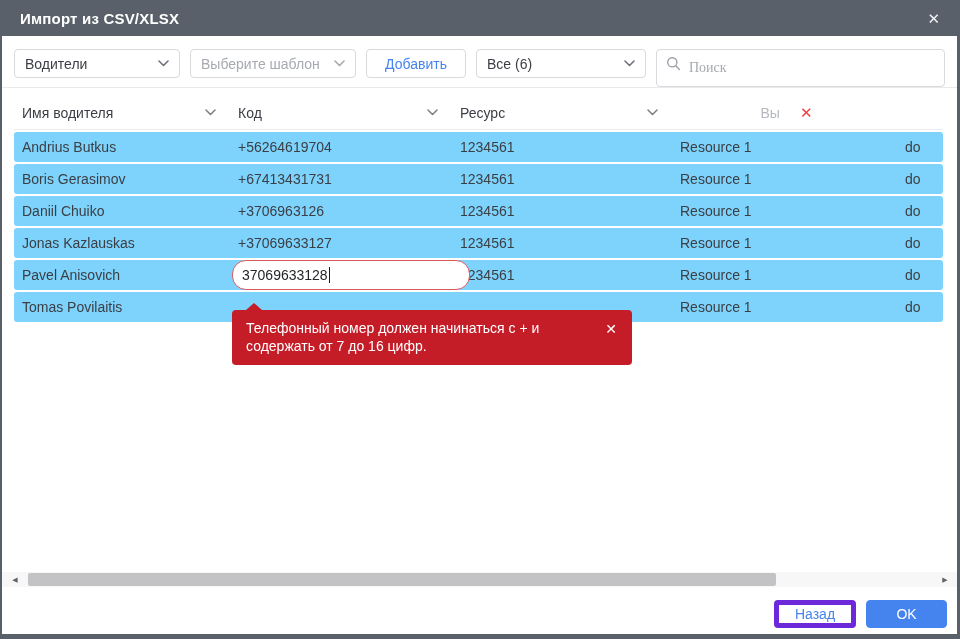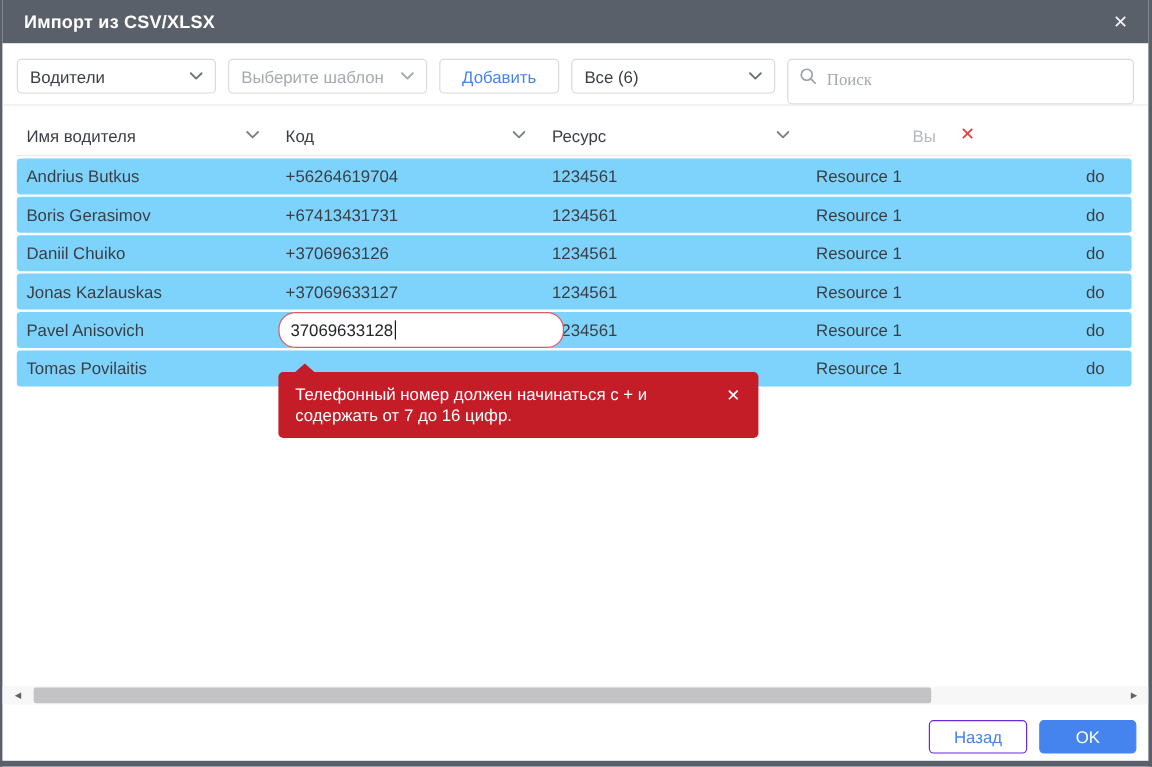--- a/index.html
+++ b/index.html
@@ -90,21 +90,21 @@
   .scroll-arrow.left { left: 5px; }
   .scroll-arrow.right { right: 4px; }
   .scroll-thumb { position: absolute; left: 26px; top: 1px; width: 748px; height: 13px; background: #c3c3c5; border-radius: 2px; cursor: grab; }
 
   
   .footer-btn {
     position: absolute; top: 600px; height: 28px; border-radius: 4px; font-size: 14px;
     display: flex; align-items: center; justify-content: center; cursor: pointer;
     font-family: inherit;
   }
-  .btn-back { left: 772px; width: 82px; background: #fff; border: 1px solid #6d28d9; color: #4584ee; }
+  .btn-back { left: 772px; width: 82px; background: #fff; border: 5px solid #6d28d9; color: #4584ee; }
   .btn-ok { left: 864px; width: 81px; background: #4584ee; border: 1px solid #4584ee; color: #fff; font-weight: 500; }
 </style>
 </head>
 <body>
 
 <div class="dialog">
 
   <div class="titlebar">
     <span class="title">Импорт из CSV/XLSX</span>
     <span class="close">✕</span>

